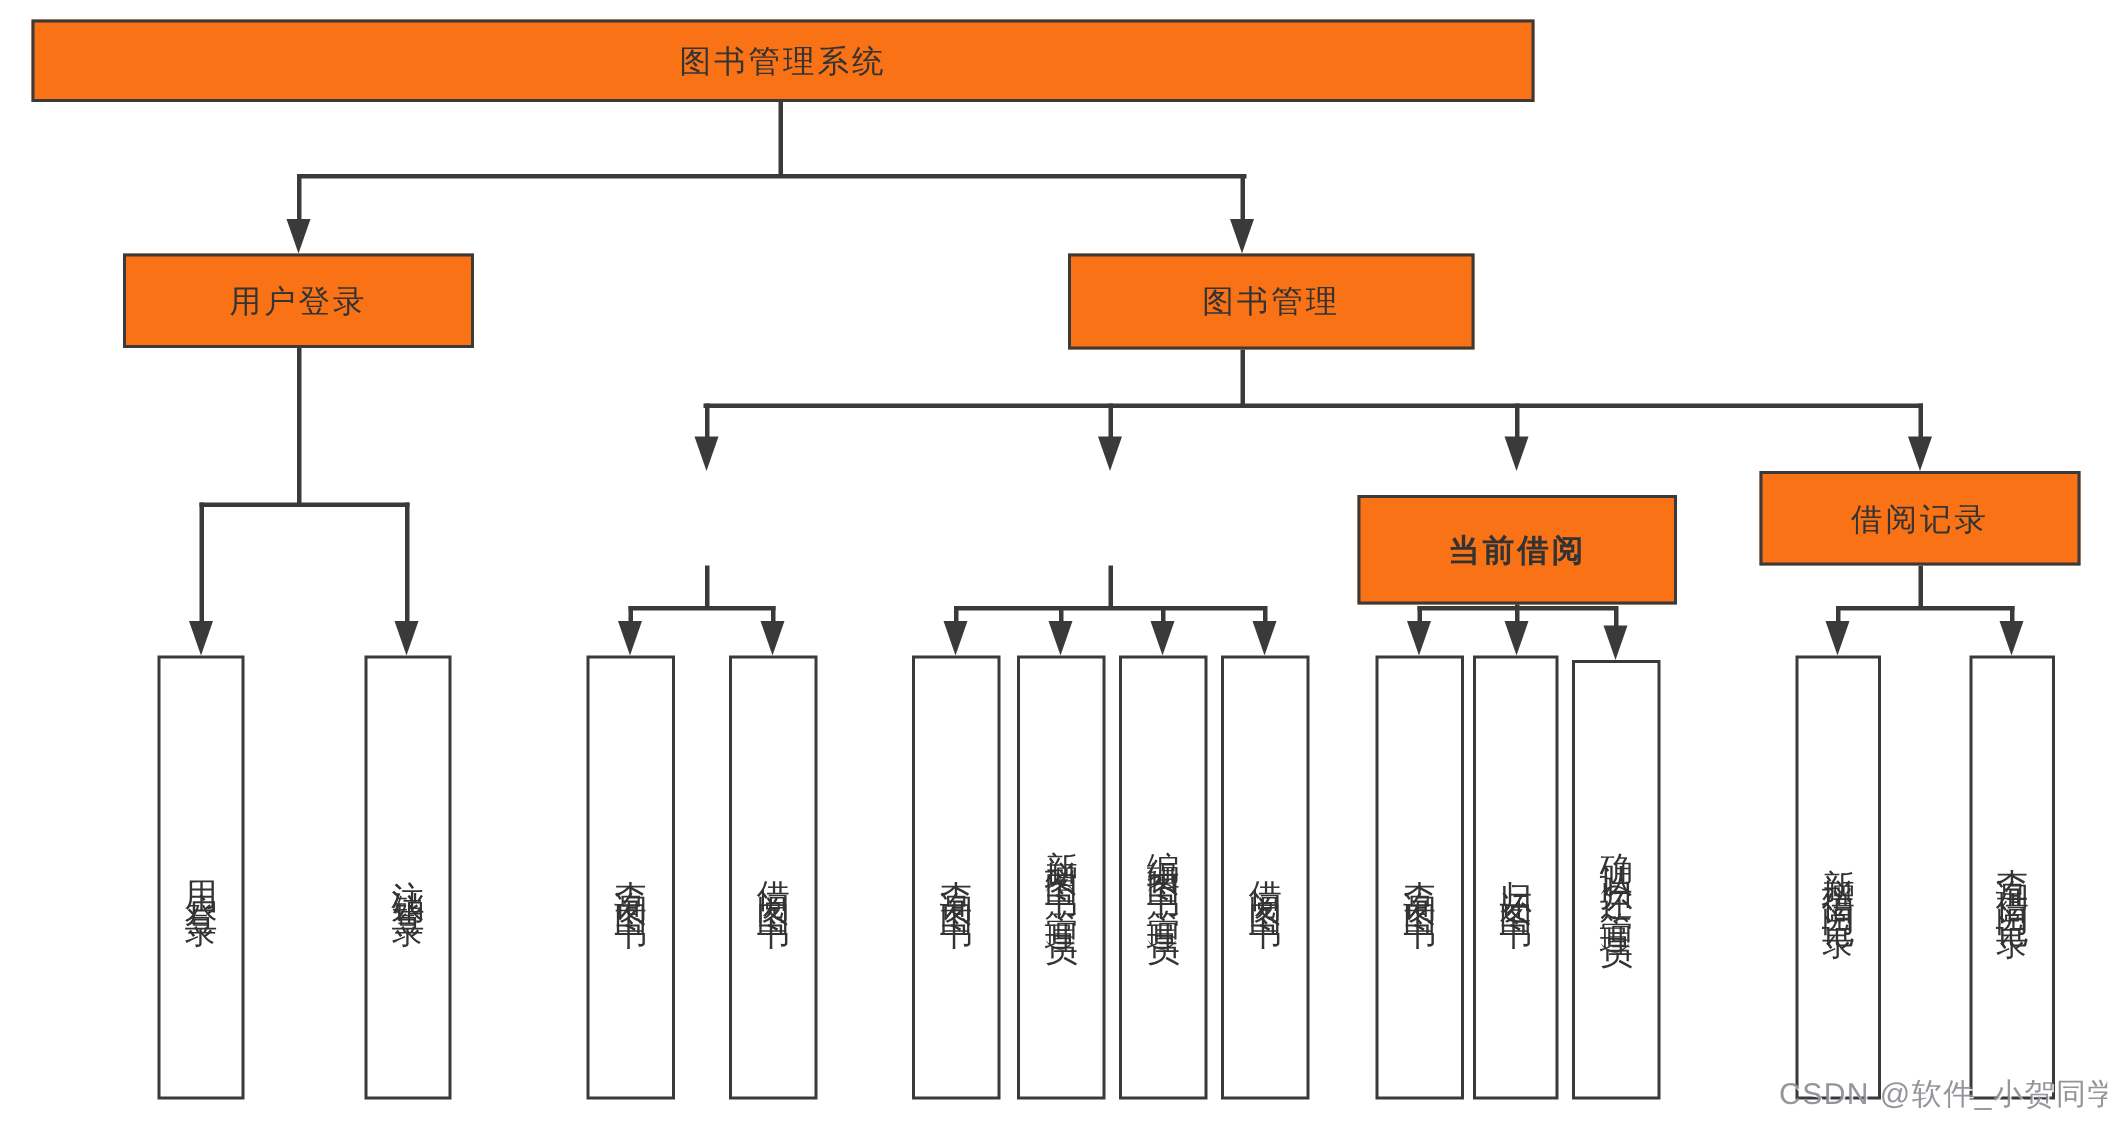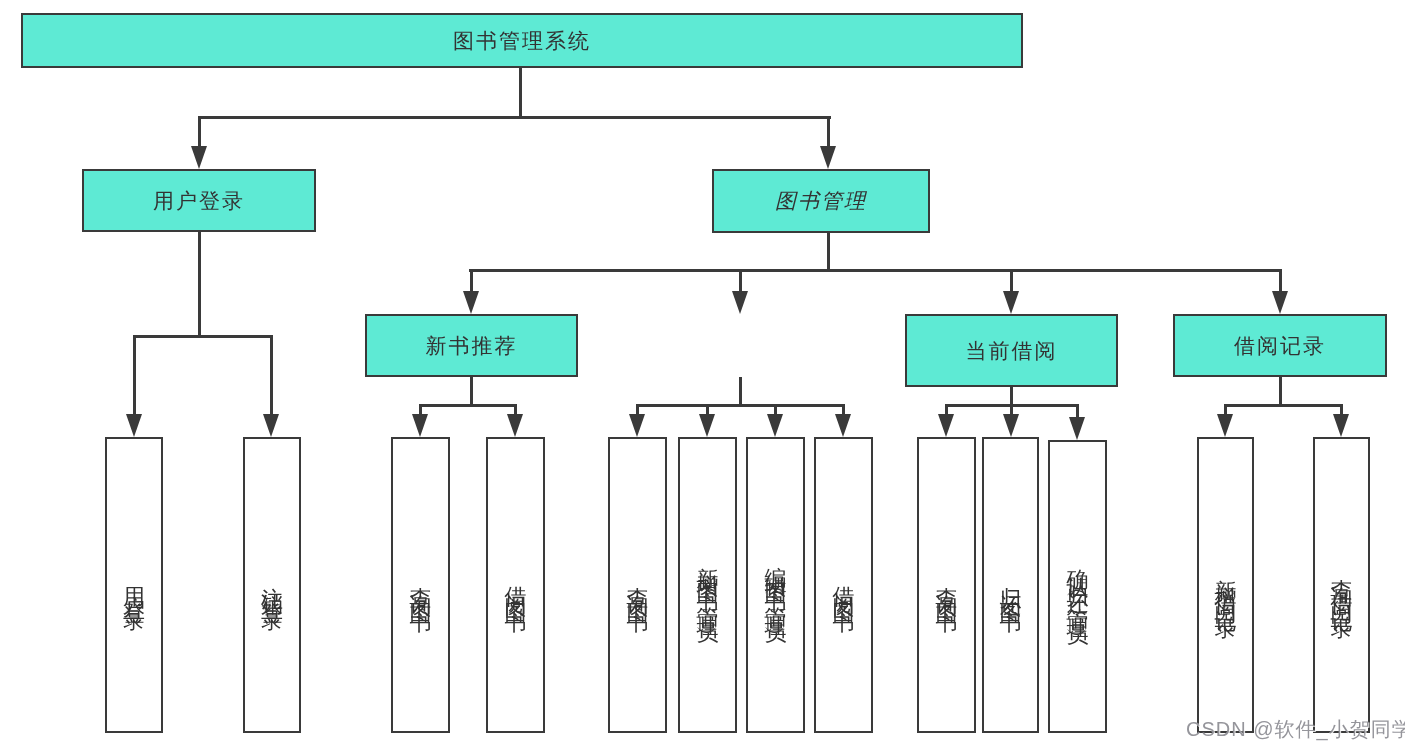--- a/index.html
+++ b/index.html
@@ -4,21 +4,21 @@
 <style>
   html,body { margin:0; padding:0; background:#ffffff; }
   .canvas {
     position:relative; width:1405px; height:747px;
     background:#ffffff; overflow:hidden;
     font-family:"Liberation Sans","DejaVu Sans",sans-serif;
     color:#333333;
   }
   .box {
     position:absolute; box-sizing:border-box;
-    background:#5eead4; border:2px solid #3a3a3a;
+    background:#f97316; border:2px solid #3a3a3a;
     display:flex; align-items:center; justify-content:center;
     font-size:21px; color:#333333; letter-spacing:2px;
     z-index:2;
   }
   .tall {
     position:absolute; box-sizing:border-box;
     background:#ffffff; border:2px solid #3a3a3a;
     display:flex; align-items:center; justify-content:center;
     z-index:2;
   }
@@ -50,30 +50,27 @@
 <div class="canvas">
 
   <div class="box" style="left:21px;top:13px;width:1002px;height:55px;">
     <span>图书管理系统</span>
   </div>
 
   <div class="box" style="left:82px;top:169px;width:234px;height:63px;">
     <span>用户登录</span>
   </div>
 
-  <div class="box" style="left:712px;top:169px;width:218px;height:64px;font-style:italic;">
+  <div class="box" style="left:712px;top:169px;width:271px;height:64px;">
     <span>图书管理</span>
   </div>
 
-  <div class="box" style="left:365px;top:314px;width:213px;height:63px;">
-    <span>新书推荐</span>
-  </div>
 
 
-  <div class="box" style="left:905px;top:314px;width:213px;height:73px;">
+  <div class="box" style="left:905px;top:330px;width:213px;height:73px;font-weight:bold;">
     <span>当前借阅</span>
   </div>
 
   <div class="box" style="left:1173px;top:314px;width:214px;height:63px;">
     <span>借阅记录</span>
   </div>
 
   <div class="tall" style="left:105px;top:437px;width:58px;height:296px;">
     <span class="vlabel">用户登录</span>
   </div>

